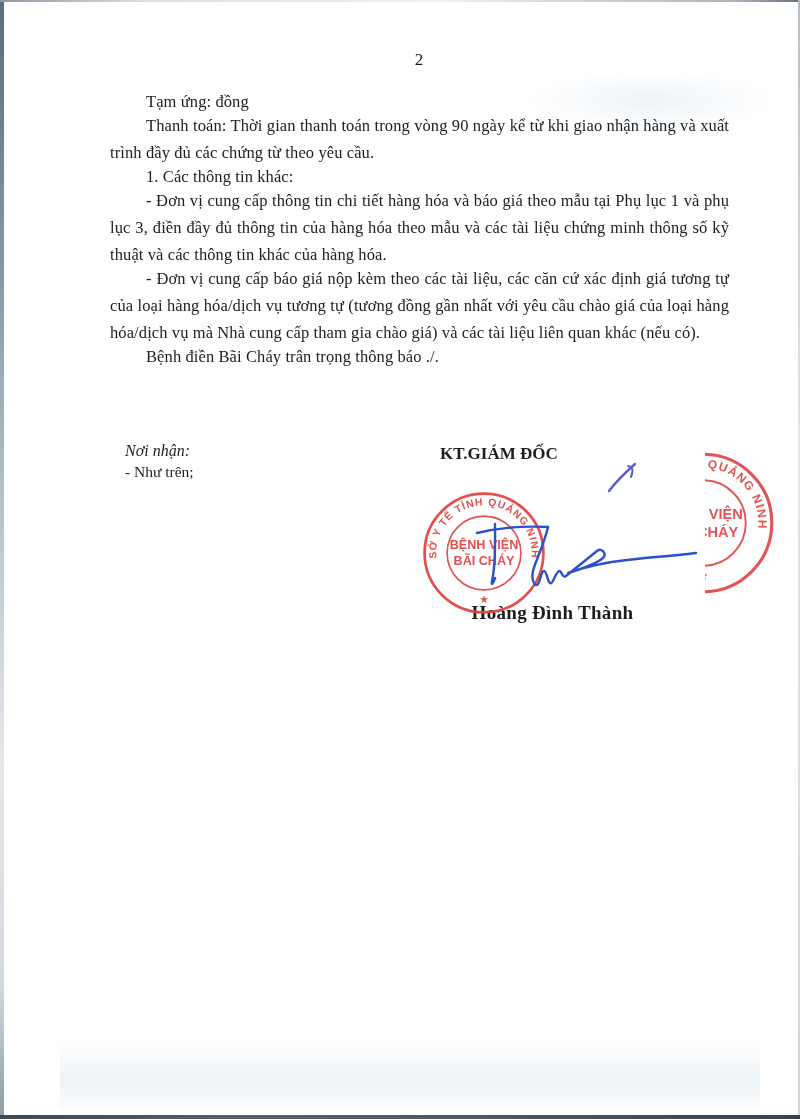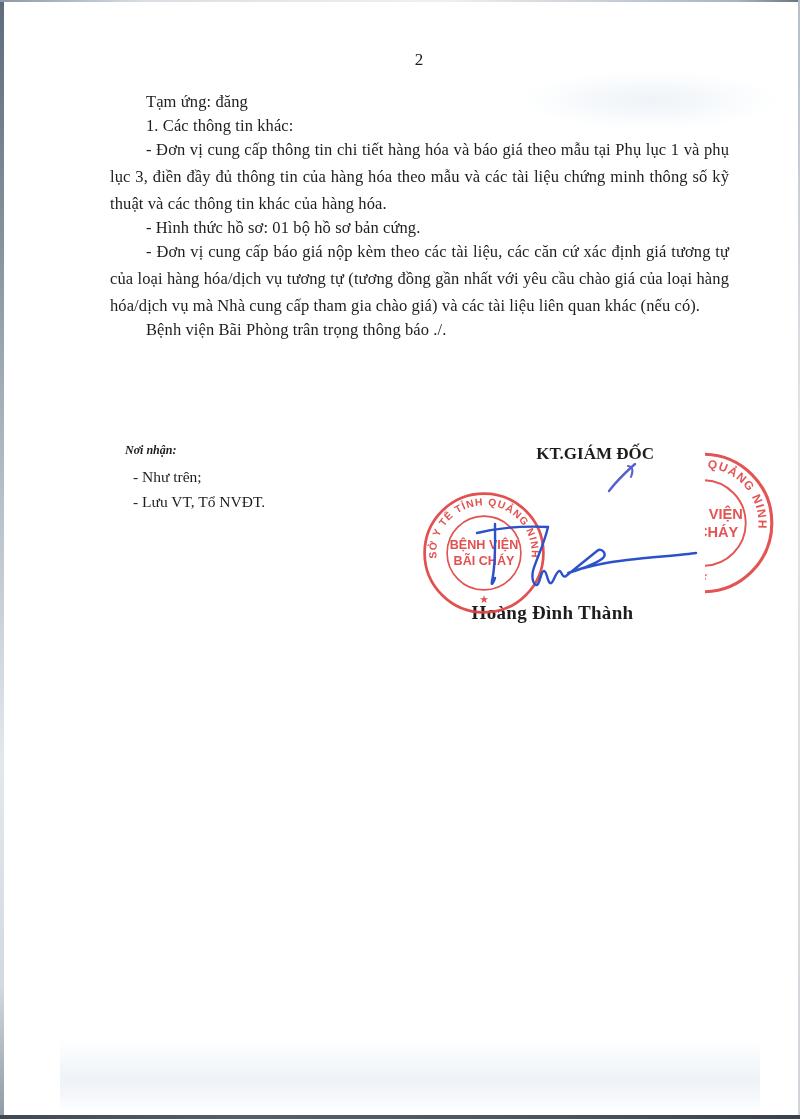--- a/index.html
+++ b/index.html
@@ -30,24 +30,24 @@
     text-align:center; font-size:17px;
   }
   .doc-body {
     position:absolute; left:110px; top:88px; width:619px;
     font-size:16.5px; line-height:27px; text-align:justify;
     letter-spacing:0.1px;
   }
   .doc-body p { margin:0 0 -3px 0; text-indent:36px; }
 
   .recipients { position:absolute; left:125px; top:442px; width:300px; font-size:15.5px; line-height:17.5px; }
-  .recipients-heading { font-weight:bold; font-style:italic; font-size:12px; margin-bottom:3px; }
-  .recipient-item { margin:8px; }
+  .recipients-heading { font-weight:normal; font-style:italic; font-size:16px; margin-bottom:3px; }
+  .recipient-item { margin:0; }
 
-  .sig-titles { position:absolute; left:440px; top:443px; width:214px; text-align:right;
+  .sig-titles { position:absolute; left:440px; top:443px; width:214px; text-align:left;
     font-weight:bold; font-size:17px; line-height:22.5px; }
 
   .signer-name { position:absolute; left:430px; top:602px; width:245px; text-align:center;
     font-weight:bold; font-size:19px; letter-spacing:0.3px; }
 
   .seal-main { position:absolute; left:421px; top:490px; width:126px; height:126px; z-index:2; }
   .seal-partial-clip { position:absolute; left:705px; top:444px; width:86px; height:158px; overflow:hidden; z-index:2; }
   .seal-partial-clip svg { position:absolute; left:-75px; top:6px; }
   .seal-svg text { font-family:"Liberation Sans","DejaVu Sans",sans-serif; }
 
@@ -60,32 +60,31 @@
 <div class="edge-left"></div>
 <div class="edge-top"></div>
 <div class="edge-right"></div>
 <div class="edge-bottom"></div>
 <div class="smudge1"></div>
 <div class="smudge2"></div>
 
 <div class="page-number">2</div>
 
 <div class="doc-body">
-  <p>Tạm ứng: đăng</p>
+  <p>Tạm ứng: đồng</p>
+  <p>Thanh toán: Thời gian thanh toán trong vòng 90 ngày kể từ khi giao nhận hàng và xuất trình đầy đủ các chứng từ theo yêu cầu.</p>
   <p>1. Các thông tin khác:</p>
   <p>- Đơn vị cung cấp thông tin chi tiết hàng hóa và báo giá theo mẫu tại Phụ lục 1 và phụ lục 3, điền đầy đủ thông tin của hàng hóa theo mẫu và các tài liệu chứng minh thông số kỹ thuật và các thông tin khác của hàng hóa.</p>
-  <p>- Hình thức hồ sơ: 01 bộ hồ sơ bản cứng.</p>
   <p>- Đơn vị cung cấp báo giá nộp kèm theo các tài liệu, các căn cứ xác định giá tương tự của loại hàng hóa/dịch vụ tương tự (tương đồng gần nhất với yêu cầu chào giá của loại hàng hóa/dịch vụ mà Nhà cung cấp tham gia chào giá) và các tài liệu liên quan khác (nếu có).</p>
-  <p>Bệnh viện Bãi Phòng trân trọng thông báo ./.</p>
+  <p>Bệnh điền Bãi Cháy trân trọng thông báo ./.</p>
 </div>
 
 <div class="recipients">
   <div class="recipients-heading">Nơi nhận:</div>
   <p class="recipient-item">- Như trên;</p>
-  <p class="recipient-item">- Lưu VT, Tổ NVĐT.</p>
 </div>
 
 <div class="sig-titles">
   <div>KT.GIÁM ĐỐC</div>
 </div>
 
 <svg class="pen-check" viewBox="0 0 44 38">
   <path d="M5,33 Q15,20 31,6" fill="none" stroke="#5a5fce" stroke-width="2.4" stroke-linecap="round"></path>
   <path d="M24,8 Q31,9 27,19" fill="none" stroke="#5a5fce" stroke-width="2" stroke-linecap="round"></path>
 </svg>

